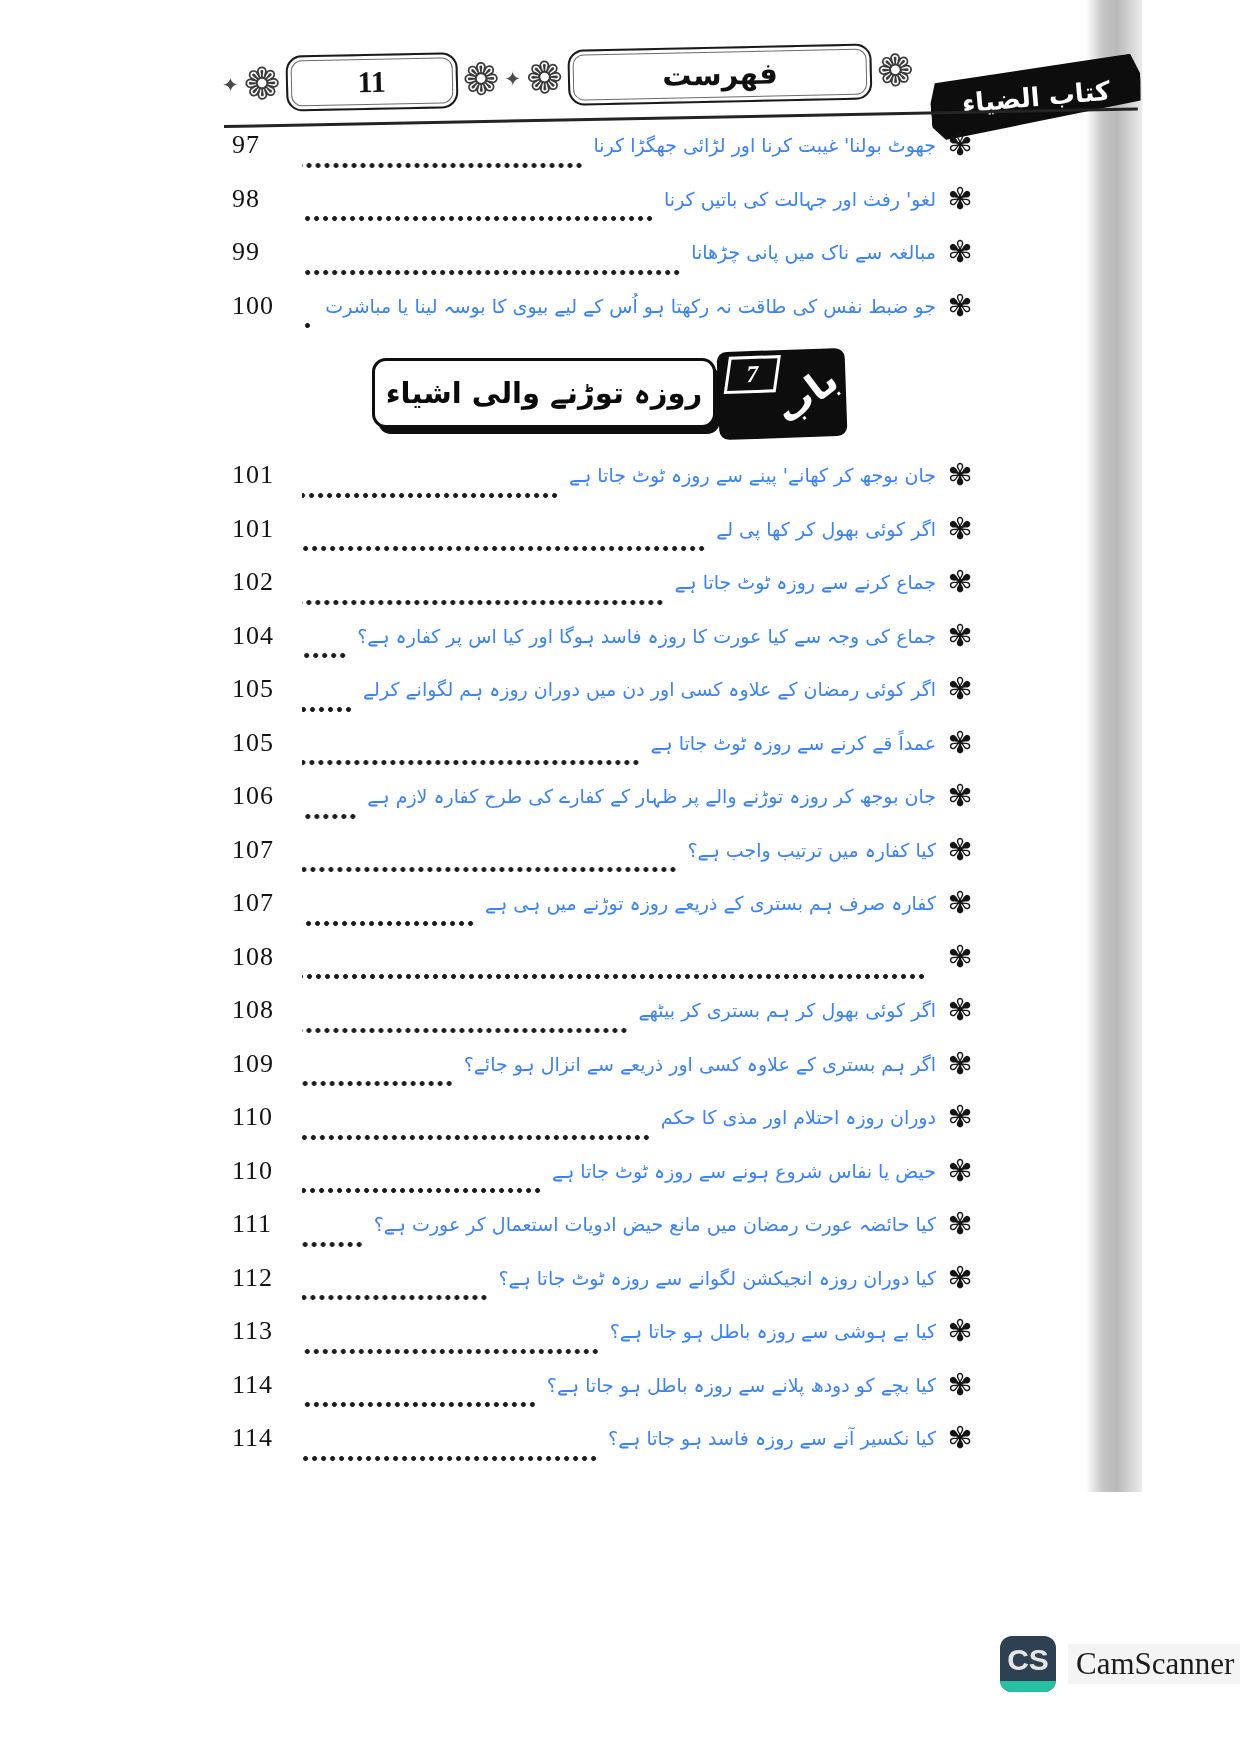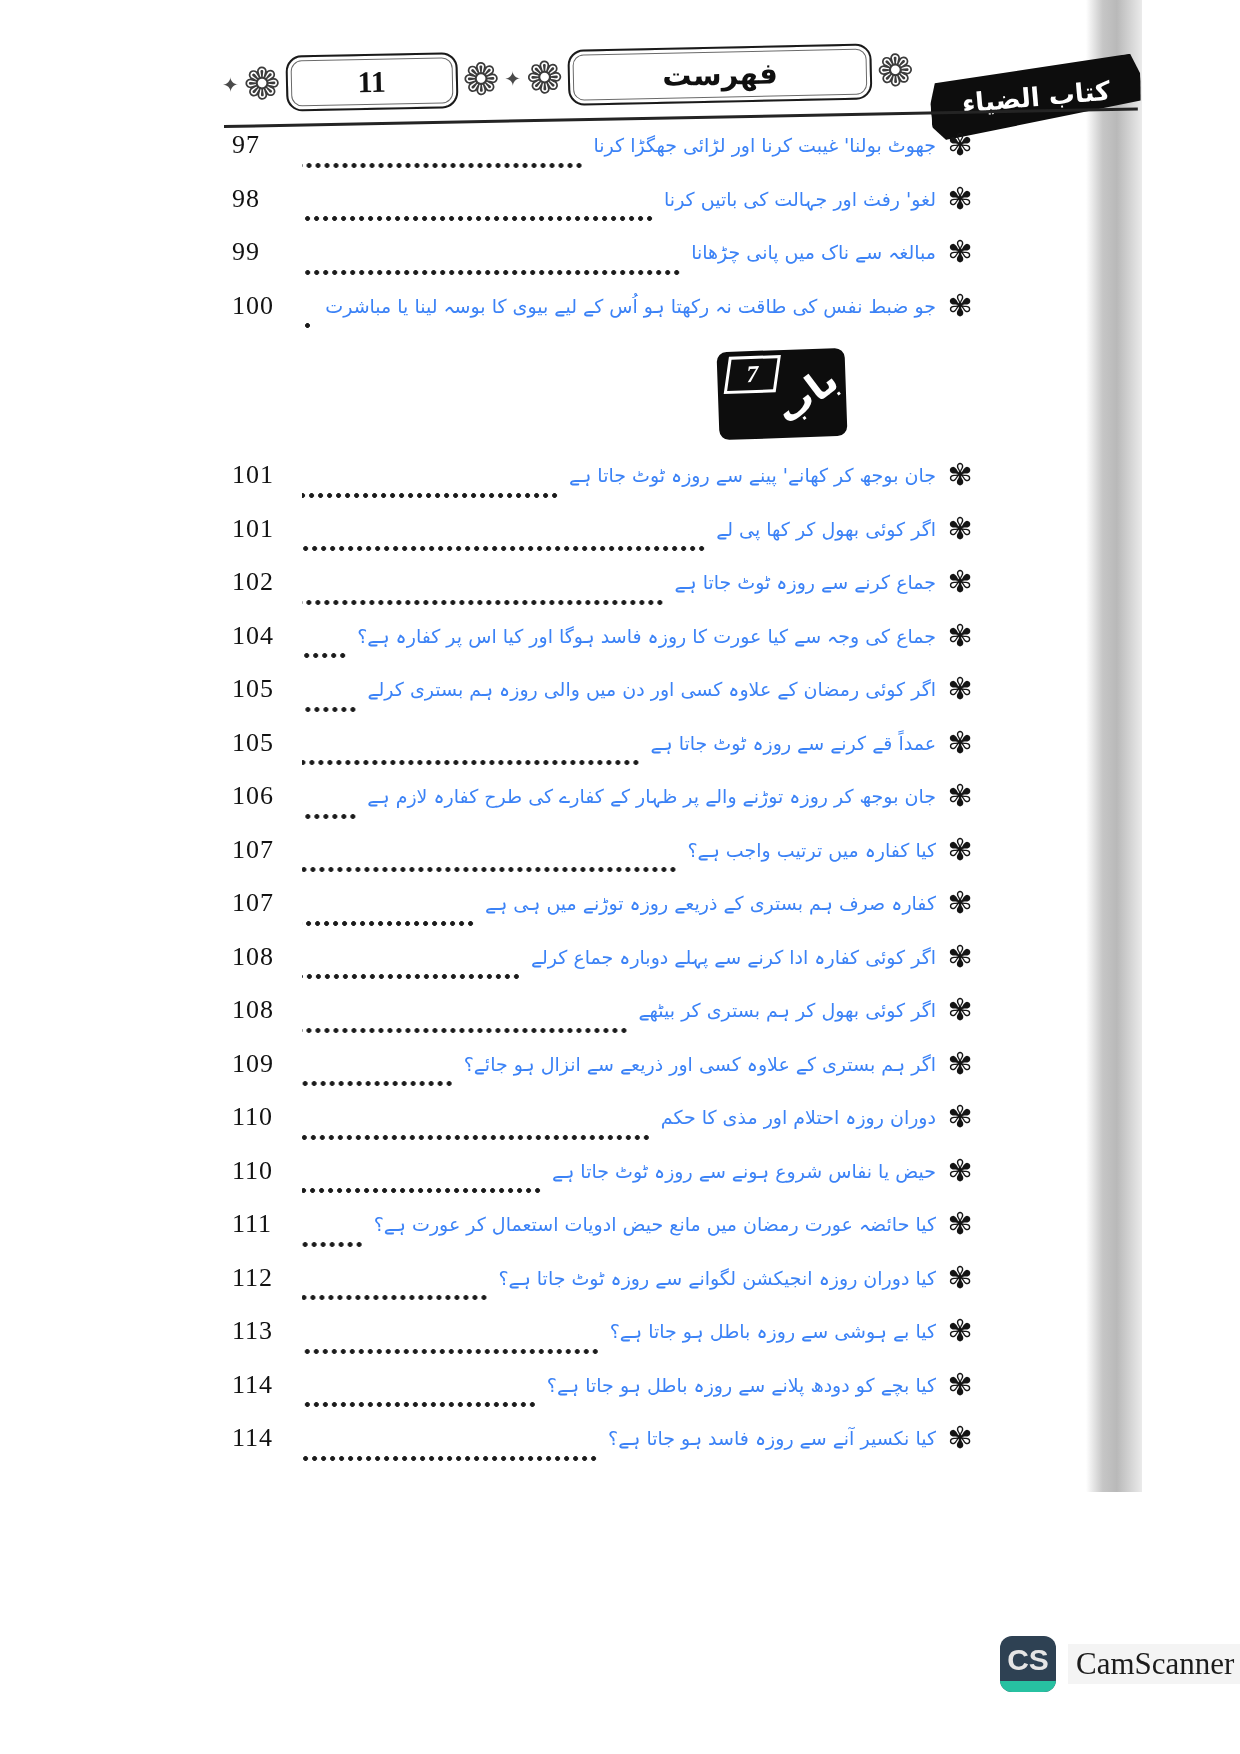--- a/index.html
+++ b/index.html
@@ -114,20 +114,23 @@
 
   <div class="toc-row">
     <span class="num">100</span>
     <span class="dots"></span>
     <span class="title">جو ضبط نفس کی طاقت نہ رکھتا ہو اُس کے لیے بیوی کا بوسہ لینا یا مباشرت کرنا</span>
     <span class="flower">✾</span>
   </div>
 </div>
 
   <div class="chapter-banner">
+    <div class="ch-title-box">
+      <span>روزہ توڑنے والی اشیاء</span>
+    </div>
     <div class="ch-block">
       <div class="ch-num">7</div>
       <div class="ch-word">باب</div>
     </div>
   </div>
 
   <div id="toc-bottom" class="toc">
   <div class="toc-row">
     <span class="num">101</span>
     <span class="dots"></span>
@@ -152,21 +155,21 @@
   <div class="toc-row">
     <span class="num">104</span>
     <span class="dots"></span>
     <span class="title">جماع کی وجہ سے کیا عورت کا روزہ فاسد ہوگا اور کیا اس پر کفارہ ہے؟</span>
     <span class="flower">✾</span>
   </div>
 
   <div class="toc-row">
     <span class="num">105</span>
     <span class="dots"></span>
-    <span class="title">اگر کوئی رمضان کے علاوہ کسی اور دن میں والی روزہ ہم بستری کرلے</span>
+    <span class="title">اگر کوئی رمضان کے علاوہ کسی اور دن میں دوران روزہ ہم لگوانے کرلے</span>
     <span class="flower">✾</span>
   </div>
 
   <div class="toc-row">
     <span class="num">105</span>
     <span class="dots"></span>
     <span class="title">عمداً قے کرنے سے روزہ ٹوٹ جاتا ہے</span>
     <span class="flower">✾</span>
   </div>
 
@@ -187,21 +190,20 @@
   <div class="toc-row">
     <span class="num">107</span>
     <span class="dots"></span>
     <span class="title">کفارہ صرف ہم بستری کے ذریعے روزہ توڑنے میں ہی ہے</span>
     <span class="flower">✾</span>
   </div>
 
   <div class="toc-row">
     <span class="num">108</span>
     <span class="dots"></span>
-    <span class="title">اگر کوئی کفارہ ادا کرنے سے پہلے دوبارہ جماع کرلے</span>
     <span class="flower">✾</span>
   </div>
 
   <div class="toc-row">
     <span class="num">108</span>
     <span class="dots"></span>
     <span class="title">اگر کوئی بھول کر ہم بستری کر بیٹھے</span>
     <span class="flower">✾</span>
   </div>
 

